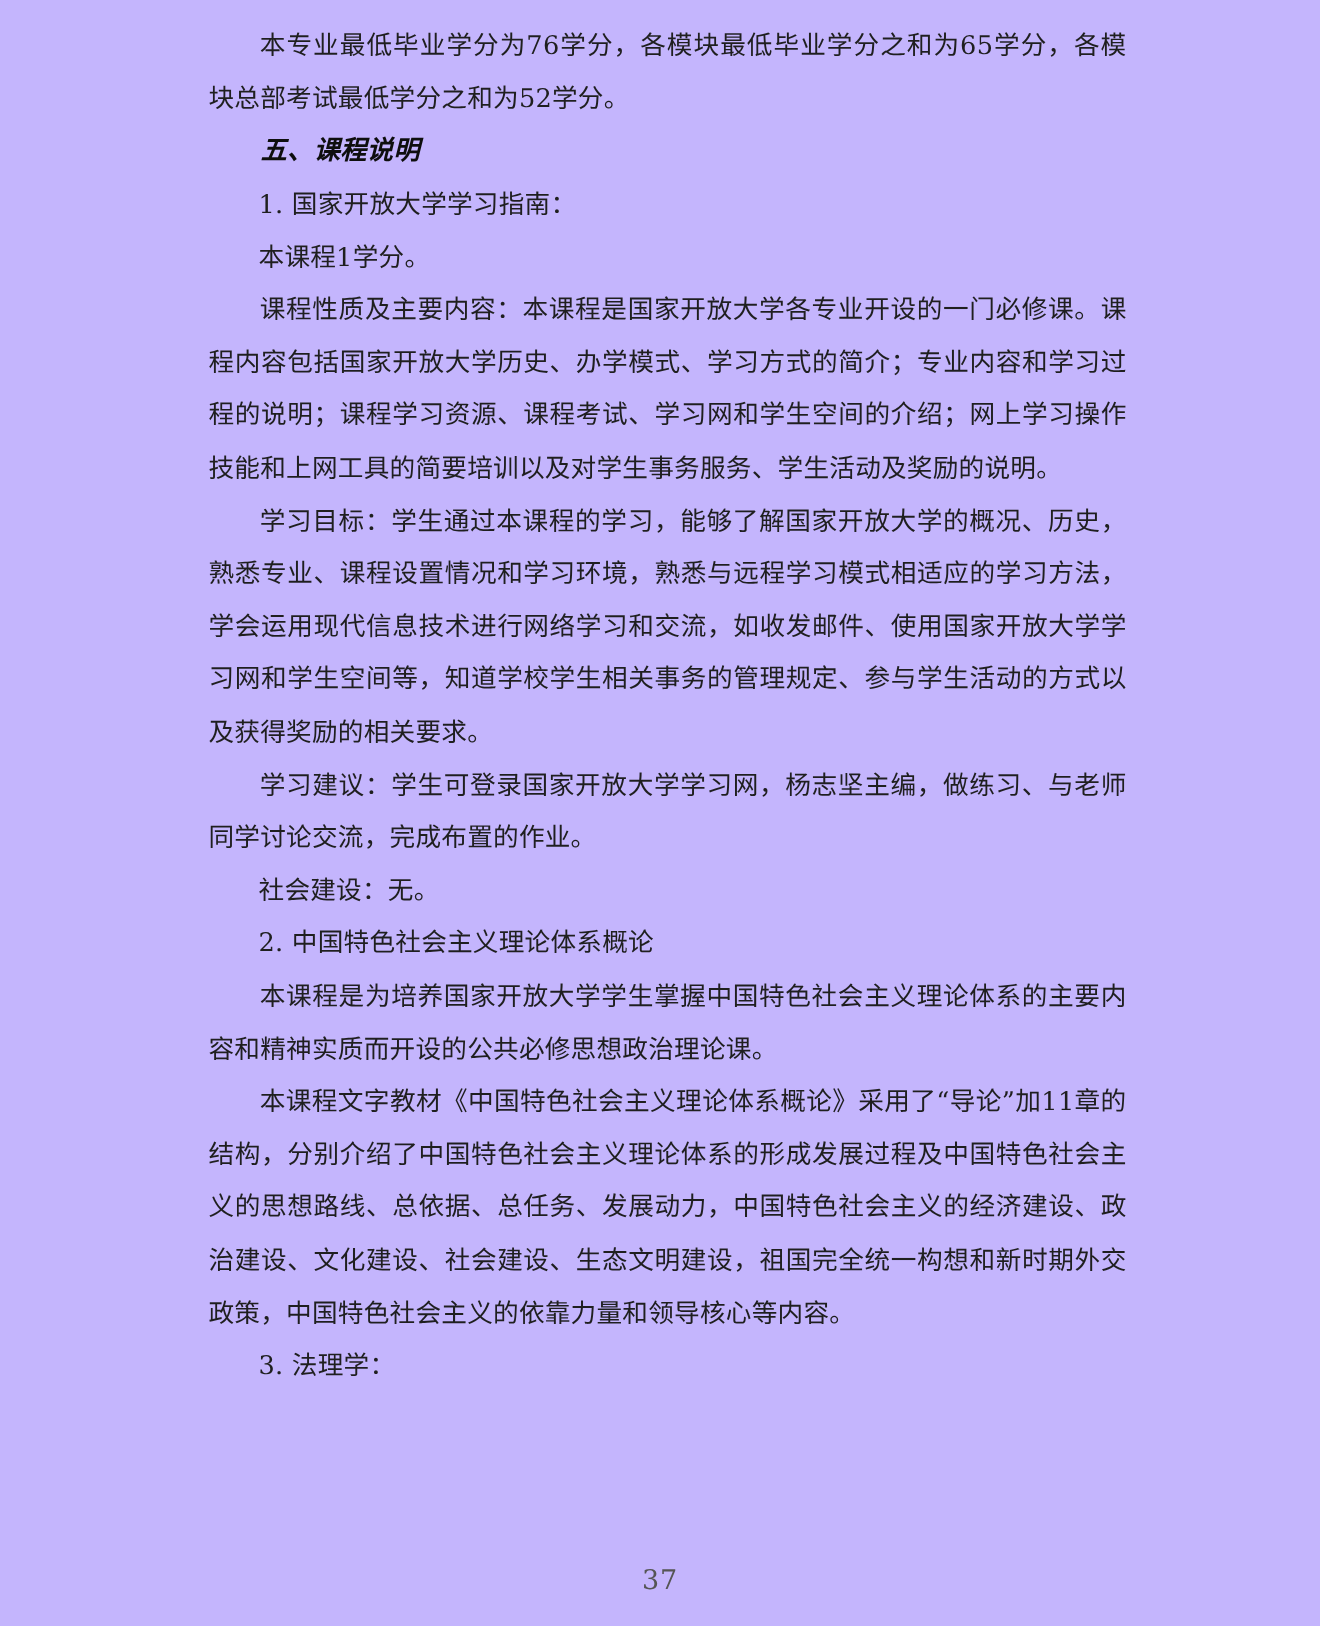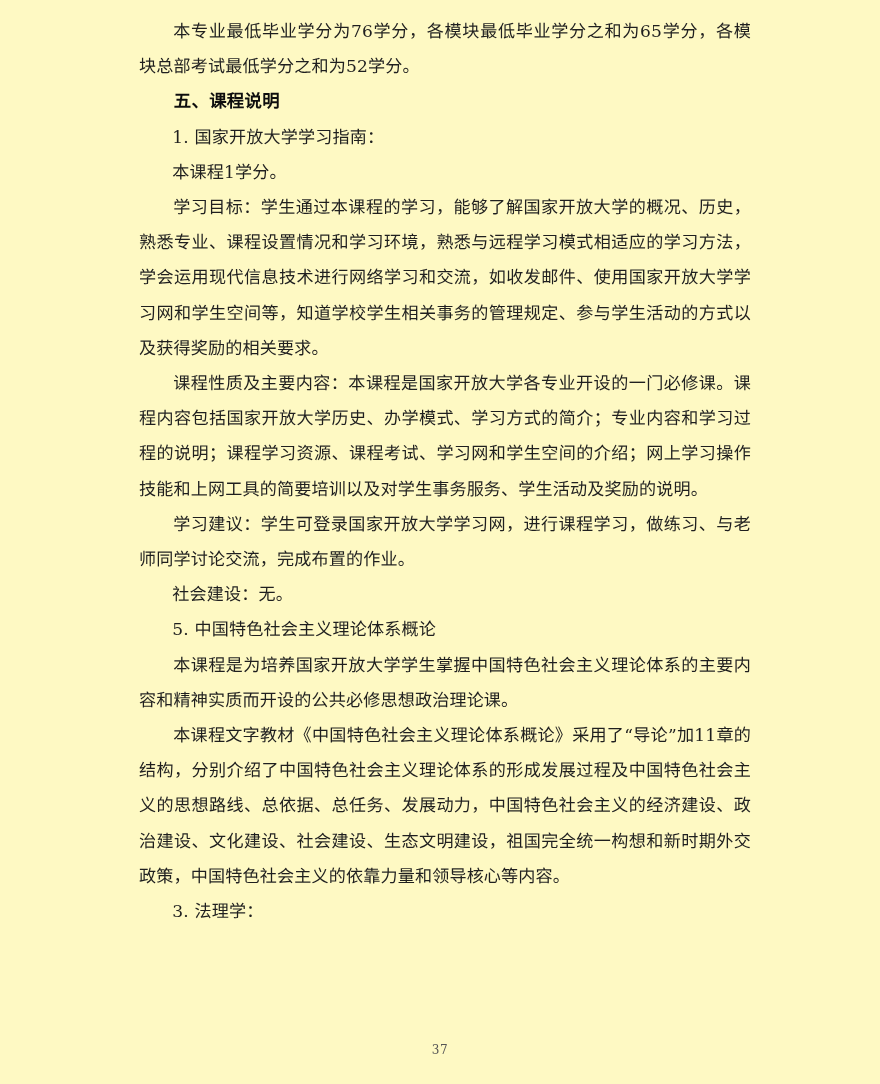--- a/index.html
+++ b/index.html
@@ -17,21 +17,21 @@
     color: #1c1c1c;
     -webkit-font-smoothing: antialiased;
   }
 
   .page {
     position: absolute;
     left: 0;
     top: 0;
     width: 880px;
     height: 1084px;
-    background: #fef9c3;
+    background: #c4b5fd;
   }
 
   .text-column {
     position: absolute;
     left: 139px;
     top: 14px;
     width: 612px;
   }
 
   
@@ -57,20 +57,21 @@
   
   .heading {
     font-family: "DejaVu Sans", "Liberation Sans", sans-serif;
     font-size: 17.4px;
     font-weight: 700;
     line-height: 35.2px;
     color: #0e0e0e;
     text-indent: 2em;
     letter-spacing: 0.3px;
     margin: 0;
+    font-style: italic;
   }
 
   
   .item-line {
     font-family: "DejaVu Serif", "Liberation Serif", serif;
     font-size: 17.1px;
     line-height: 35.2px;
     color: #1f1f1f;
     text-indent: 1.95em;
     letter-spacing: 0.15px;
@@ -78,21 +79,21 @@
   }
 
   
   .page-number {
     position: absolute;
     left: 0;
     top: 1043px;
     width: 880px;
     text-align: center;
     font-family: "DejaVu Serif", "Liberation Serif", serif;
-    font-size: 12px;
+    font-size: 18px;
     color: #555555;
     letter-spacing: 0.5px;
   }
 
   
   .scan-tone {
     position: absolute;
     inset: 0;
     pointer-events: none;
     background: transparent;
@@ -106,30 +107,30 @@
   <div class="text-column">
 
     <p class="para indent">本专业最低毕业学分为76学分，各模块最低毕业学分之和为65学分，各模块总部考试最低学分之和为52学分。</p>
 
     <h2 class="heading">五、课程说明</h2>
 
     <p class="item-line">1. 国家开放大学学习指南：</p>
 
     <p class="para noindent" style="text-indent:1.95em;">本课程1学分。</p>
 
+    <p class="para indent">课程性质及主要内容：本课程是国家开放大学各专业开设的一门必修课。课程内容包括国家开放大学历史、办学模式、学习方式的简介；专业内容和学习过程的说明；课程学习资源、课程考试、学习网和学生空间的介绍；网上学习操作技能和上网工具的简要培训以及对学生事务服务、学生活动及奖励的说明。</p>
+
     <p class="para indent">学习目标：学生通过本课程的学习，能够了解国家开放大学的概况、历史，熟悉专业、课程设置情况和学习环境，熟悉与远程学习模式相适应的学习方法，学会运用现代信息技术进行网络学习和交流，如收发邮件、使用国家开放大学学习网和学生空间等，知道学校学生相关事务的管理规定、参与学生活动的方式以及获得奖励的相关要求。</p>
 
-    <p class="para indent">课程性质及主要内容：本课程是国家开放大学各专业开设的一门必修课。课程内容包括国家开放大学历史、办学模式、学习方式的简介；专业内容和学习过程的说明；课程学习资源、课程考试、学习网和学生空间的介绍；网上学习操作技能和上网工具的简要培训以及对学生事务服务、学生活动及奖励的说明。</p>
 
-
-    <p class="para indent">学习建议：学生可登录国家开放大学学习网，进行课程学习，做练习、与老师同学讨论交流，完成布置的作业。</p>
+    <p class="para indent">学习建议：学生可登录国家开放大学学习网，杨志坚主编，做练习、与老师同学讨论交流，完成布置的作业。</p>
 
     <p class="para noindent" style="text-indent:1.95em;">社会建设：无。</p>
 
-    <p class="item-line">5. 中国特色社会主义理论体系概论</p>
+    <p class="item-line">2. 中国特色社会主义理论体系概论</p>
 
 
     <p class="para indent">本课程是为培养国家开放大学学生掌握中国特色社会主义理论体系的主要内容和精神实质而开设的公共必修思想政治理论课。</p>
 
     <p class="para indent">本课程文字教材《中国特色社会主义理论体系概论》采用了“导论”加11章的结构，分别介绍了中国特色社会主义理论体系的形成发展过程及中国特色社会主义的思想路线、总依据、总任务、发展动力，中国特色社会主义的经济建设、政治建设、文化建设、社会建设、生态文明建设，祖国完全统一构想和新时期外交政策，中国特色社会主义的依靠力量和领导核心等内容。</p>
 
     <p class="item-line">3. 法理学：</p>
 
   </div>
 

